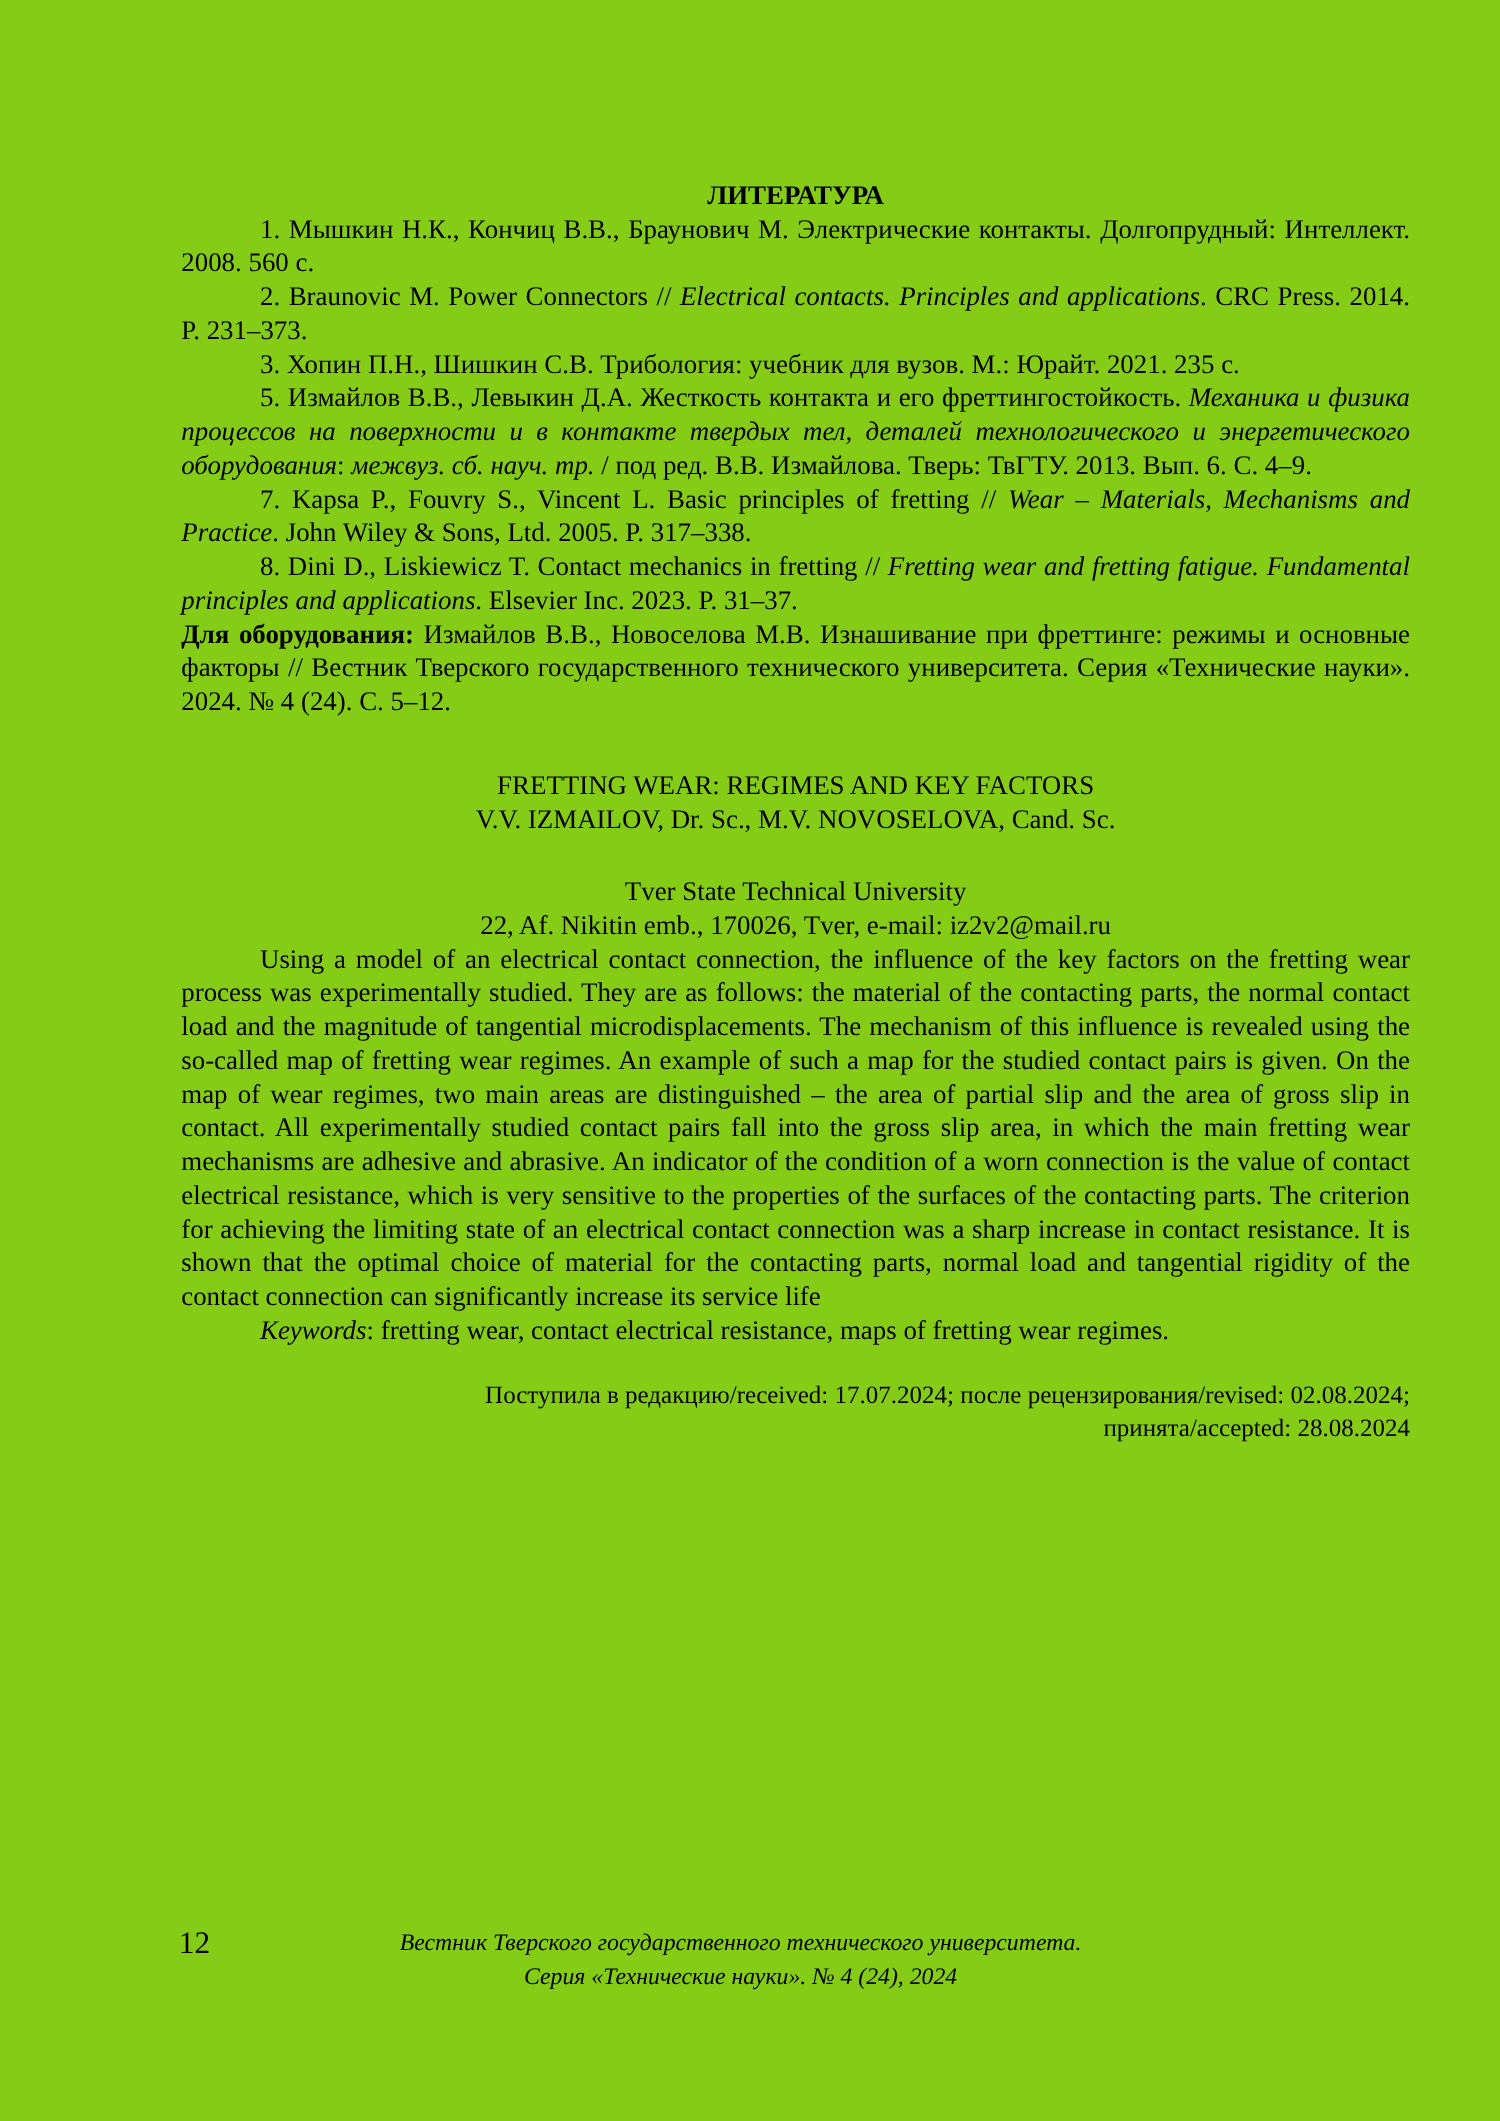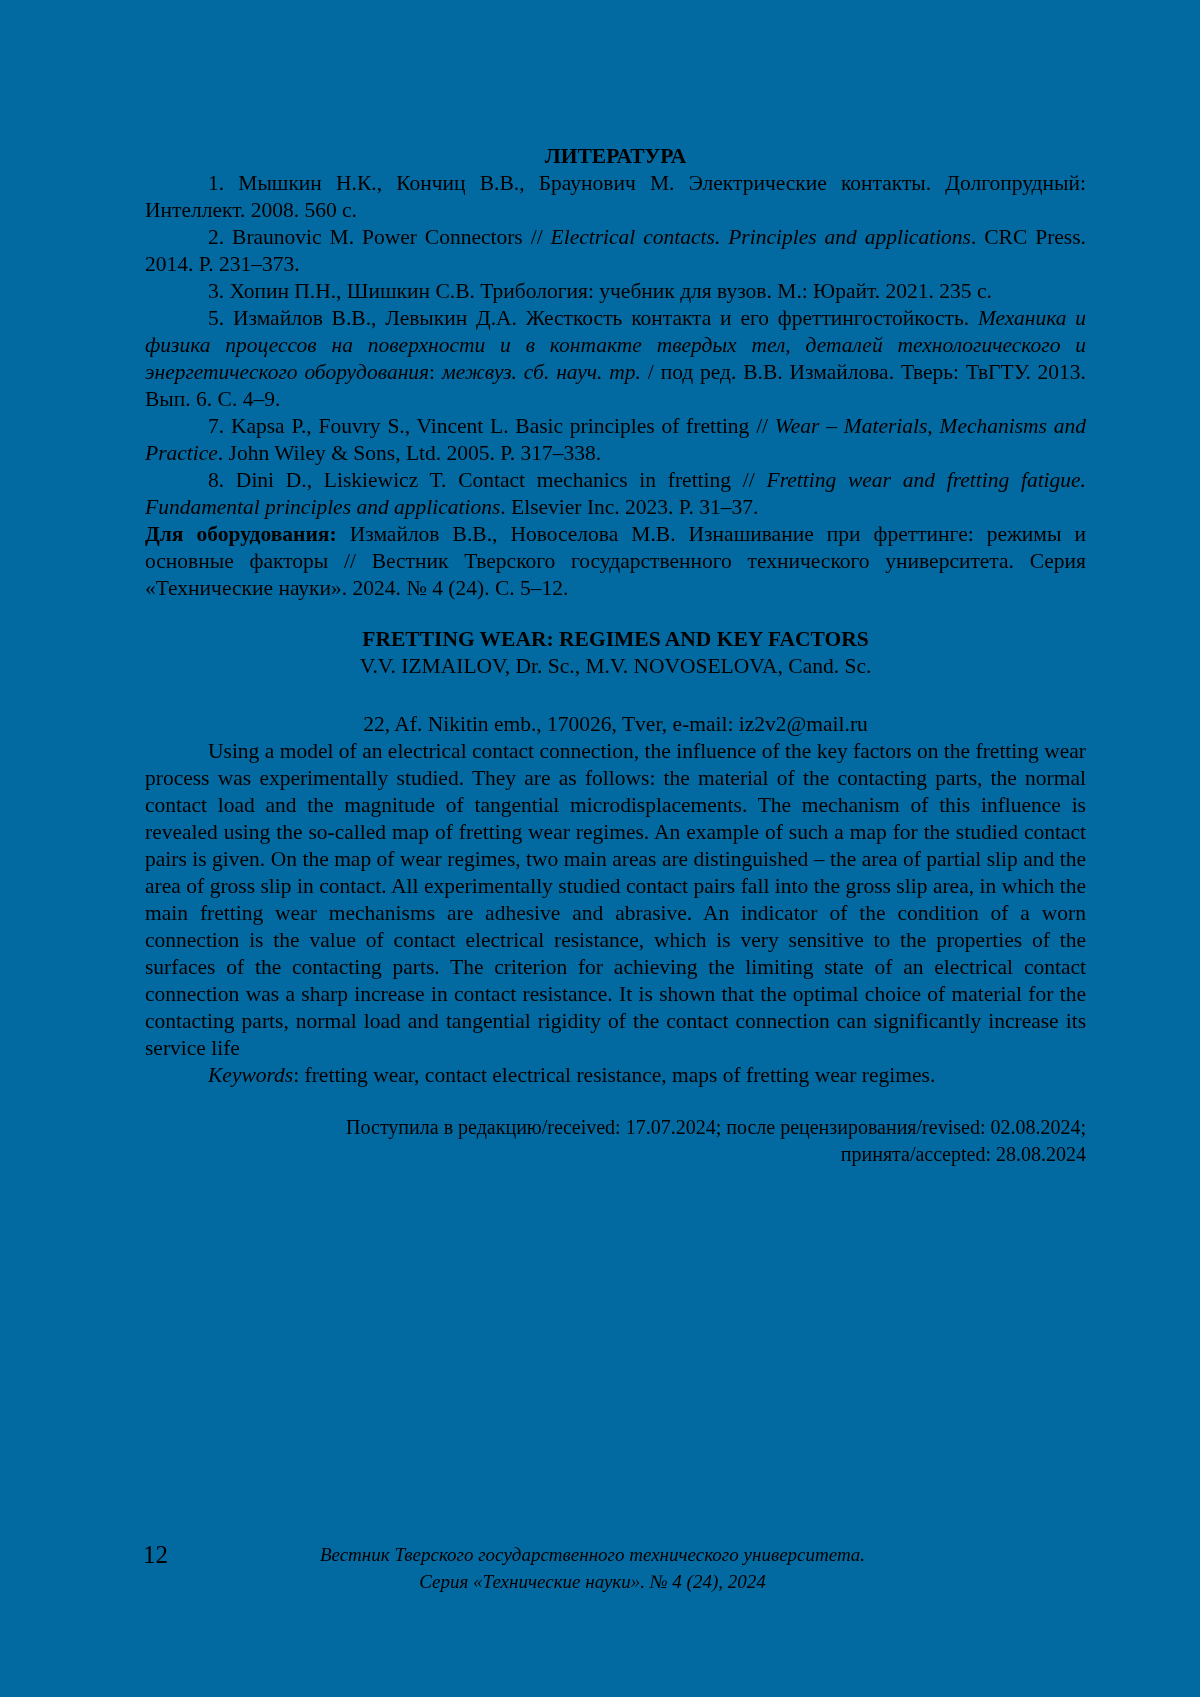--- a/index.html
+++ b/index.html
@@ -1,27 +1,27 @@
 <!DOCTYPE html>
 <html lang="ru"><head>
 <meta charset="utf-8">
 <style>
   html, body { margin: 0; padding: 0; background: #ffffff; }
   .page {
     position: relative;
     width: 1200px;
     height: 1697px;
     margin: 0 auto;
-    background: #0369a1;
+    background: #84cc16;
     color: #000000;
     font-family: "Liberation Serif", "DejaVu Serif", serif;
     font-size: 21.5px;
     line-height: 27px;
     box-sizing: border-box;
-    padding: 143px 114px 0 145px;
+    padding: 143px 72px 0 145px;
     overflow: hidden;
   }
   .page p { margin: 0; }
   .it { font-style: italic; }
   .bd { font-weight: bold; }
 
   .lit-heading {
     margin: 0;
     font-size: 21.5px;
     line-height: 27px;
@@ -30,24 +30,24 @@
   }
   .ref {
     text-align: justify;
     text-indent: 63px;
   }
   .citation {
     margin-top: 42px;
     text-align: justify;
   }
   .en-title {
-    margin: 24px 0 0 0;
+    margin: 40px 0 0 0;
     font-size: 21.5px;
     line-height: 27px;
-    font-weight: bold;
+    font-weight: normal;
     text-align: center;
   }
   .authors {
     margin-top: 26px;
     text-align: center;
   }
   .affiliation {
     margin-top: 31px;
     text-align: center;
   }
@@ -99,20 +99,21 @@
     <p class="ref"><span>8. Dini D., Liskiewicz T. Contact mechanics in fretting // </span><span class="it">Fretting wear and fretting fatigue. Fundamental principles and applications</span><span>. Elsevier Inc. 2023. P. 31–37.</span></p>
   </div>
 
   <p class="citation"><span class="bd">Для оборудования: </span><span>Измайлов В.В., Новоселова М.В. Изнашивание при фреттинге: режимы и основные факторы // Вестник Тверского государственного технического университета. Серия «Технические науки». 2024. № 4 (24). С. 5–12.</span></p>
 
   <h2 class="en-title">FRETTING WEAR: REGIMES AND KEY FACTORS</h2>
 
   <p class="authors">V.V. IZMAILOV, Dr. Sc., M.V. NOVOSELOVA, Cand. Sc.</p>
 
   <div class="affiliation">
+    <p>Tver State Technical University</p>
     <p>22, Af. Nikitin emb., 170026, Tver, e-mail: iz2v2@mail.ru</p>
   </div>
 
   <p class="abstract">Using a model of an electrical contact connection, the influence of the key factors on the fretting wear process was experimentally studied. They are as follows: the material of the contacting parts, the normal contact load and the magnitude of tangential microdisplacements. The mechanism of this influence is revealed using the so-called map of fretting wear regimes. An example of such a map for the studied contact pairs is given. On the map of wear regimes, two main areas are distinguished – the area of partial slip and the area of gross slip in contact. All experimentally studied contact pairs fall into the gross slip area, in which the main fretting wear mechanisms are adhesive and abrasive. An indicator of the condition of a worn connection is the value of contact electrical resistance, which is very sensitive to the properties of the surfaces of the contacting parts. The criterion for achieving the limiting state of an electrical contact connection was a sharp increase in contact resistance. It is shown that the optimal choice of material for the contacting parts, normal load and tangential rigidity of the contact connection can significantly increase its service life</p>
 
   <p class="keywords"><span class="it">Keywords</span><span>: fretting wear, contact electrical resistance, maps of fretting wear regimes.</span></p>
 
   <div class="dates">
     <p>Поступила в редакцию/received: 17.07.2024; после рецензирования/revised: 02.08.2024;</p>
     <p>принята/accepted: 28.08.2024</p>

